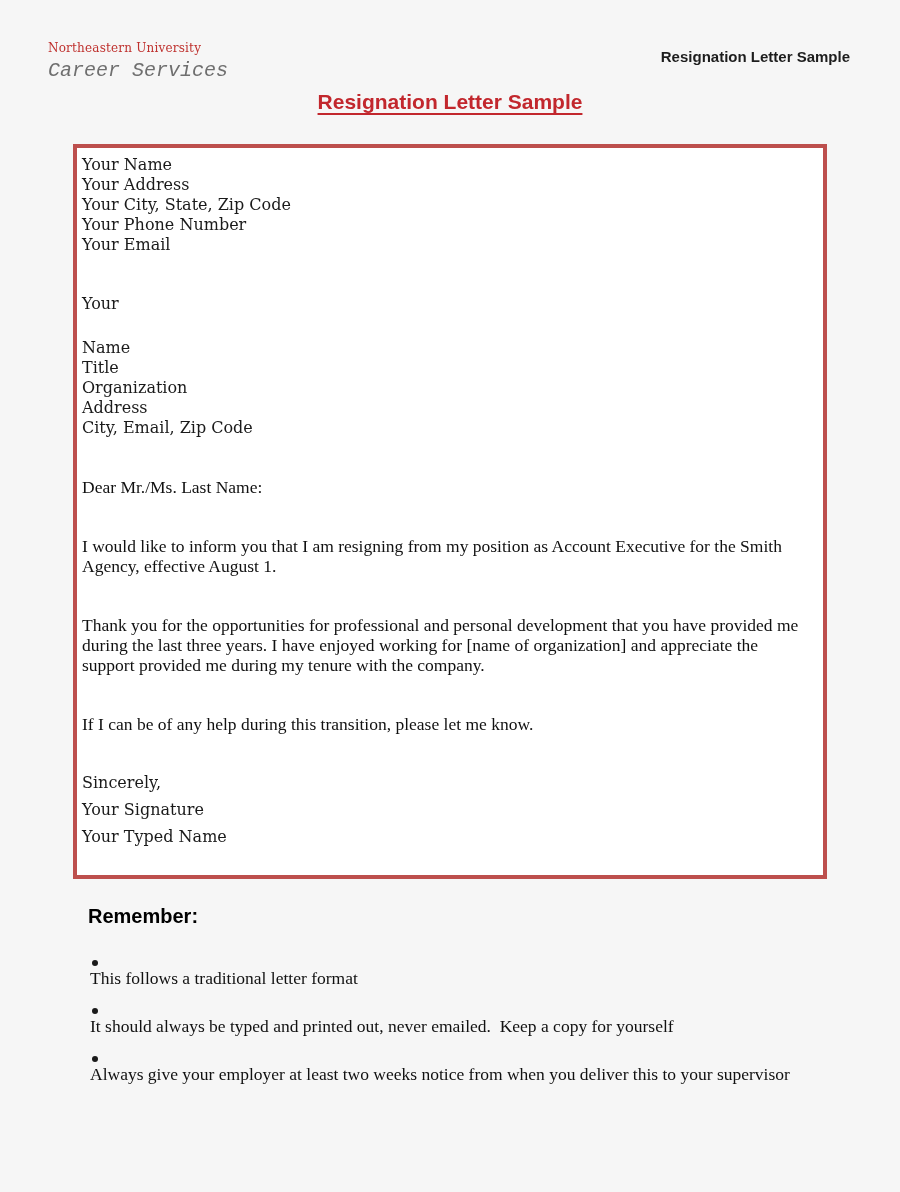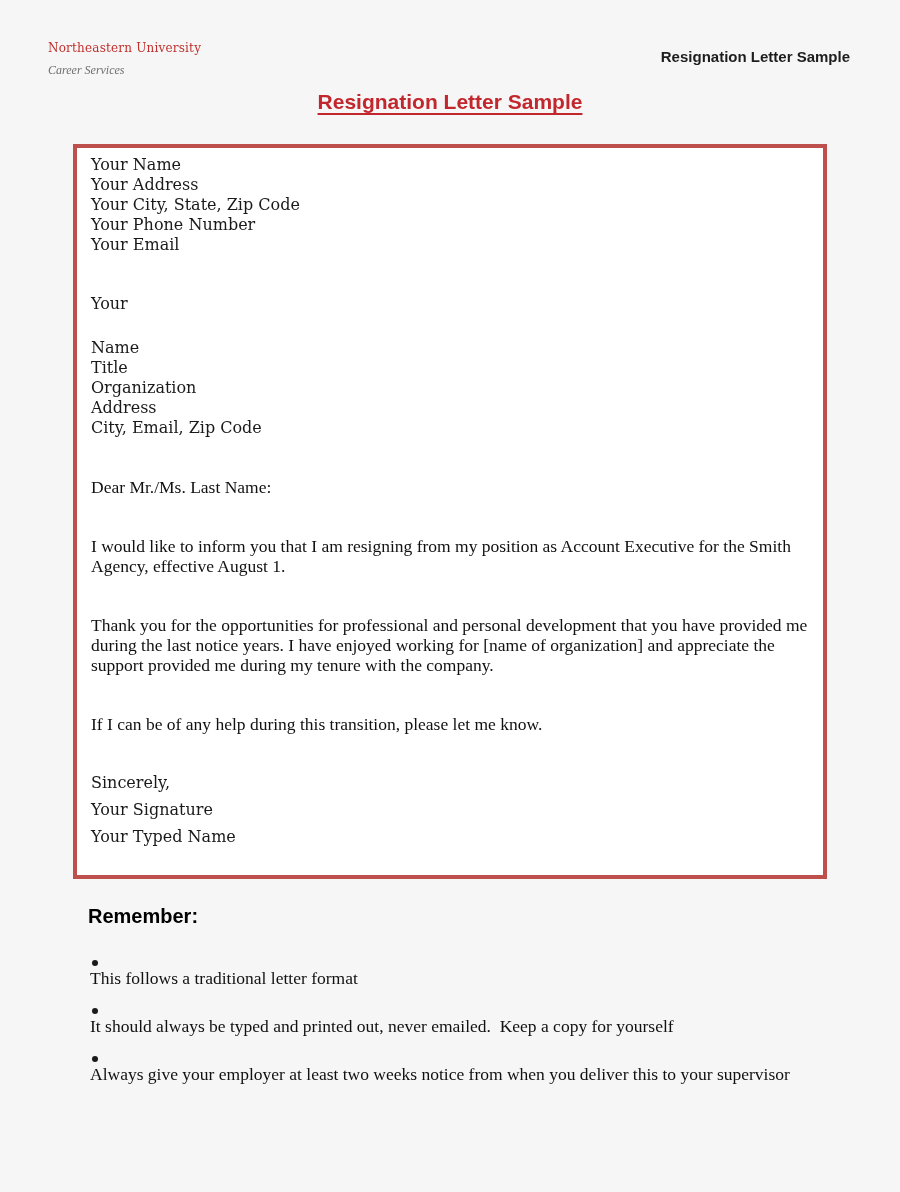--- a/index.html
+++ b/index.html
@@ -15,23 +15,23 @@
   
   .logo { position: absolute; left: 48px; top: 36px; }
   .logo-name {
     font-family: "DejaVu Serif", serif;
     font-size: 12px;
     line-height: 24px;
     color: #bf312e;
     letter-spacing: 0.2px;
   }
   .logo-sub {
-    font-family: Liberation Serif, serif;
+    font-family: Liberation Mono, monospace;
     font-style: italic;
-    font-size: 12px;
+    font-size: 20px;
     line-height: 19px;
     color: #6f6f6f;
     margin-top: 1px;
   }
   .doc-label {
     position: absolute;
     top: 48px;
     right: 50px;
     font-weight: 700;
     font-size: 15px;
@@ -55,21 +55,21 @@
 
   
   .letter-box {
     position: absolute;
     left: 73px;
     top: 144px;
     width: 754px;
     height: 735px;
     background: #ffffff;
     border: 4px solid #bd4f4d;
-    padding: 7px 12px 9px 14px;
+    padding: 7px 12px 9px 5px;
   }
   .blk .line, .single {
     font-family: "DejaVu Serif", serif;
     font-size: 16px;
     line-height: 20px;
     color: #1a1a1a;
   }
   .single.date { margin-top: 39px; }
   .blk.recipient { margin-top: 24px; }
   .salutation {
@@ -163,21 +163,21 @@
     <div class="line">Name</div>
     <div class="line">Title</div>
     <div class="line">Organization</div>
     <div class="line">Address</div>
     <div class="line">City, Email, Zip Code</div>
   </div>
 
   <div class="salutation">Dear Mr./Ms. Last Name:</div>
 
   <p class="para">I would like to inform you that I am resigning from my position as Account Executive for the Smith Agency, effective August 1.</p>
-  <p class="para">Thank you for the opportunities for professional and personal development that you have provided me during the last notice years. I have enjoyed working for [name of organization] and appreciate the support provided me during my tenure with the company.</p>
+  <p class="para">Thank you for the opportunities for professional and personal development that you have provided me during the last three years. I have enjoyed working for [name of organization] and appreciate the support provided me during my tenure with the company.</p>
   <p class="para">If I can be of any help during this transition, please let me know.</p>
 
   <div class="closing-line first">Sincerely,</div>
   <div class="closing-line">Your Signature</div>
   <div class="closing-line">Your Typed Name</div>
 </section>
 
 <h2 class="remember-heading">Remember:</h2>
 
 <ul class="bullets">

